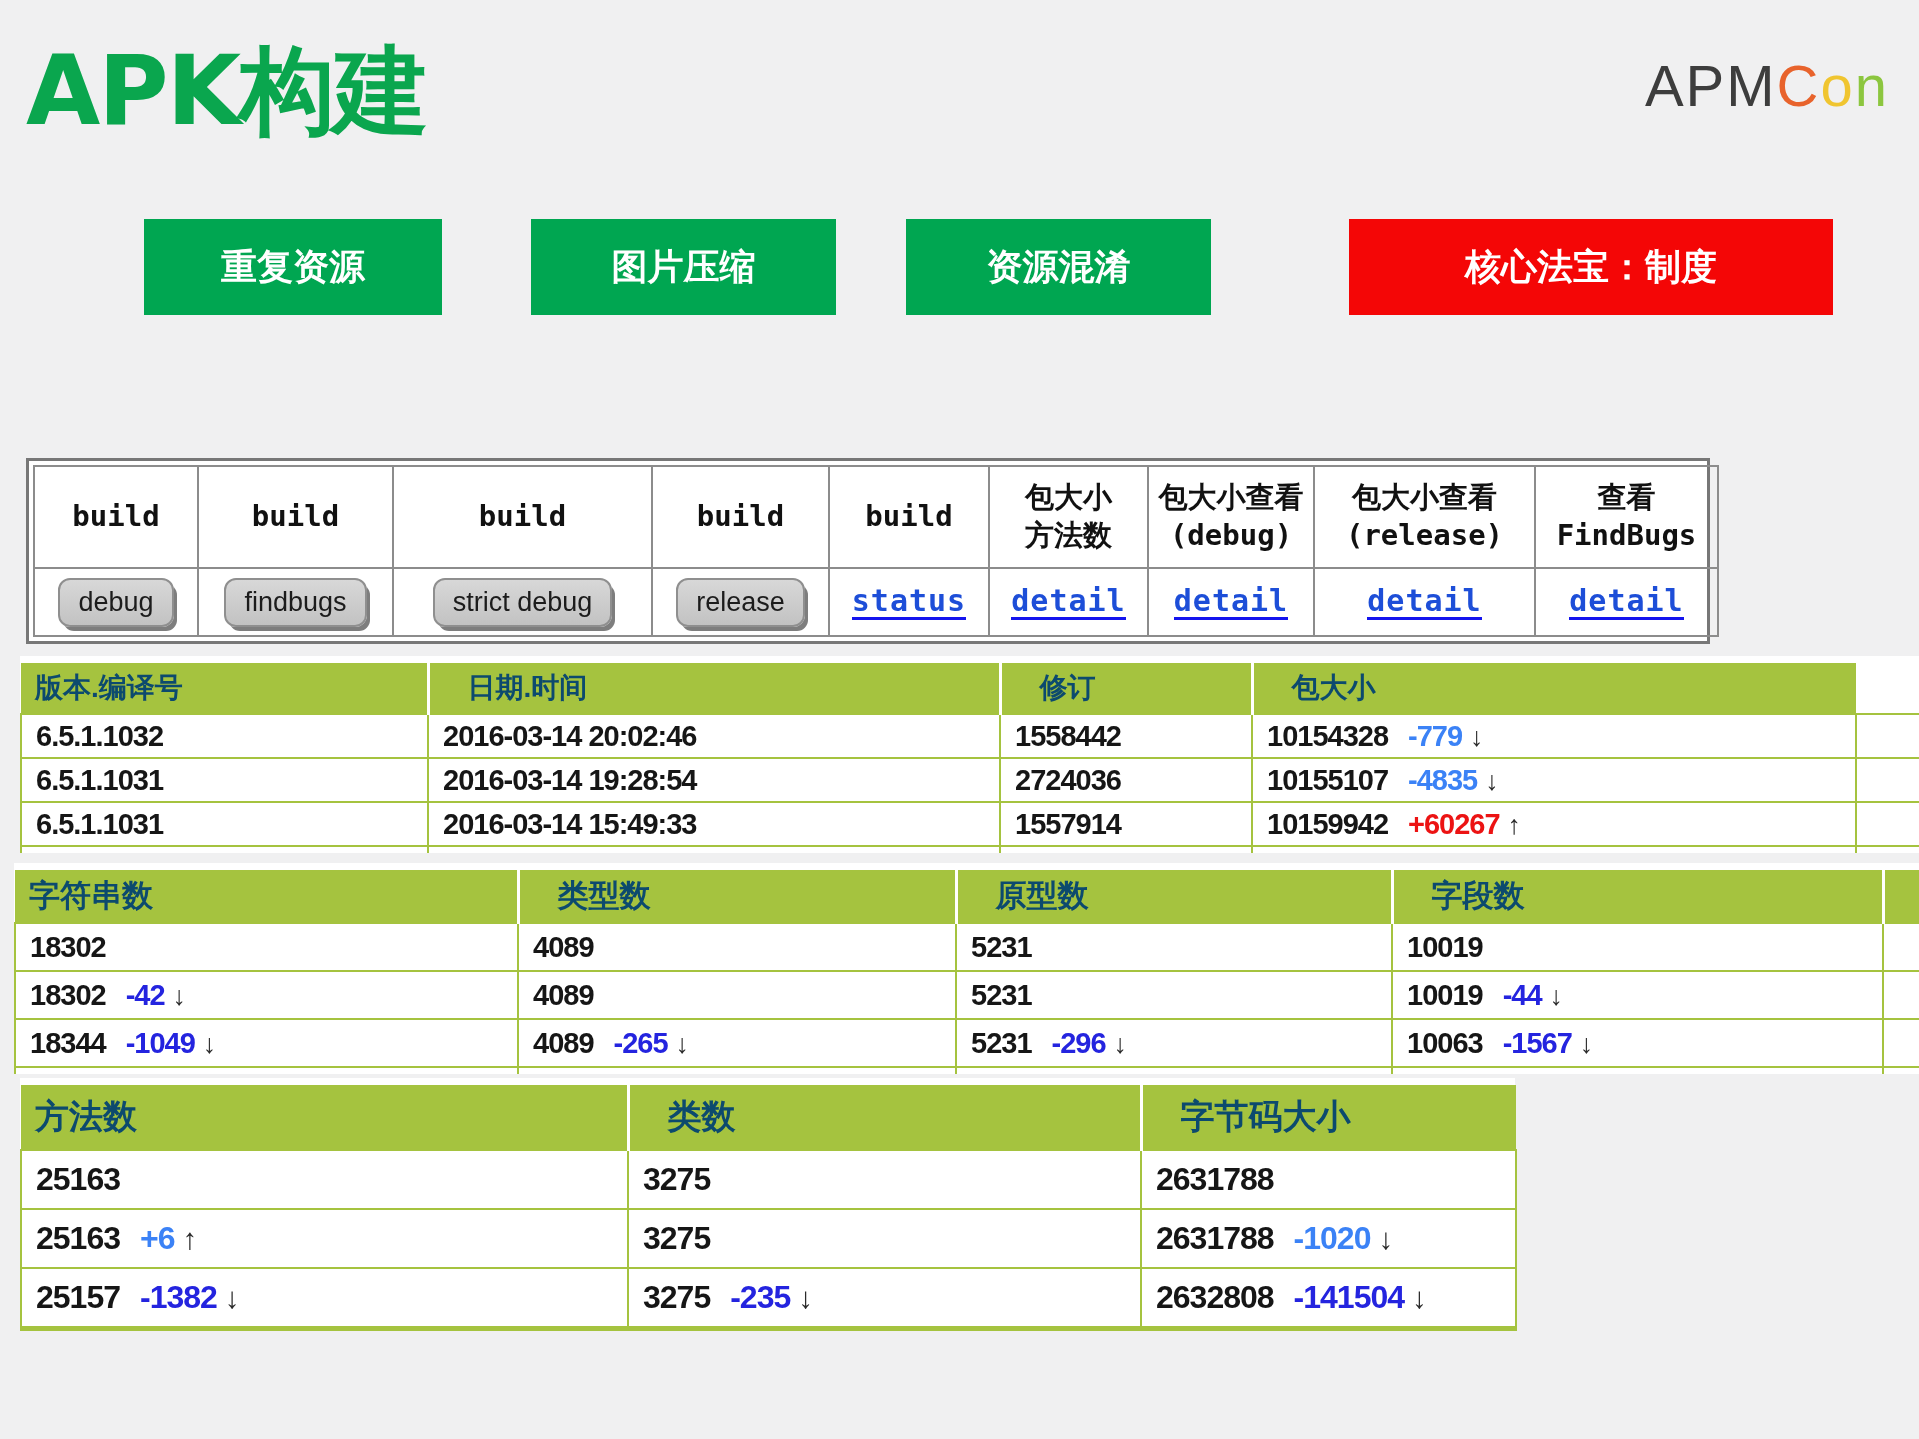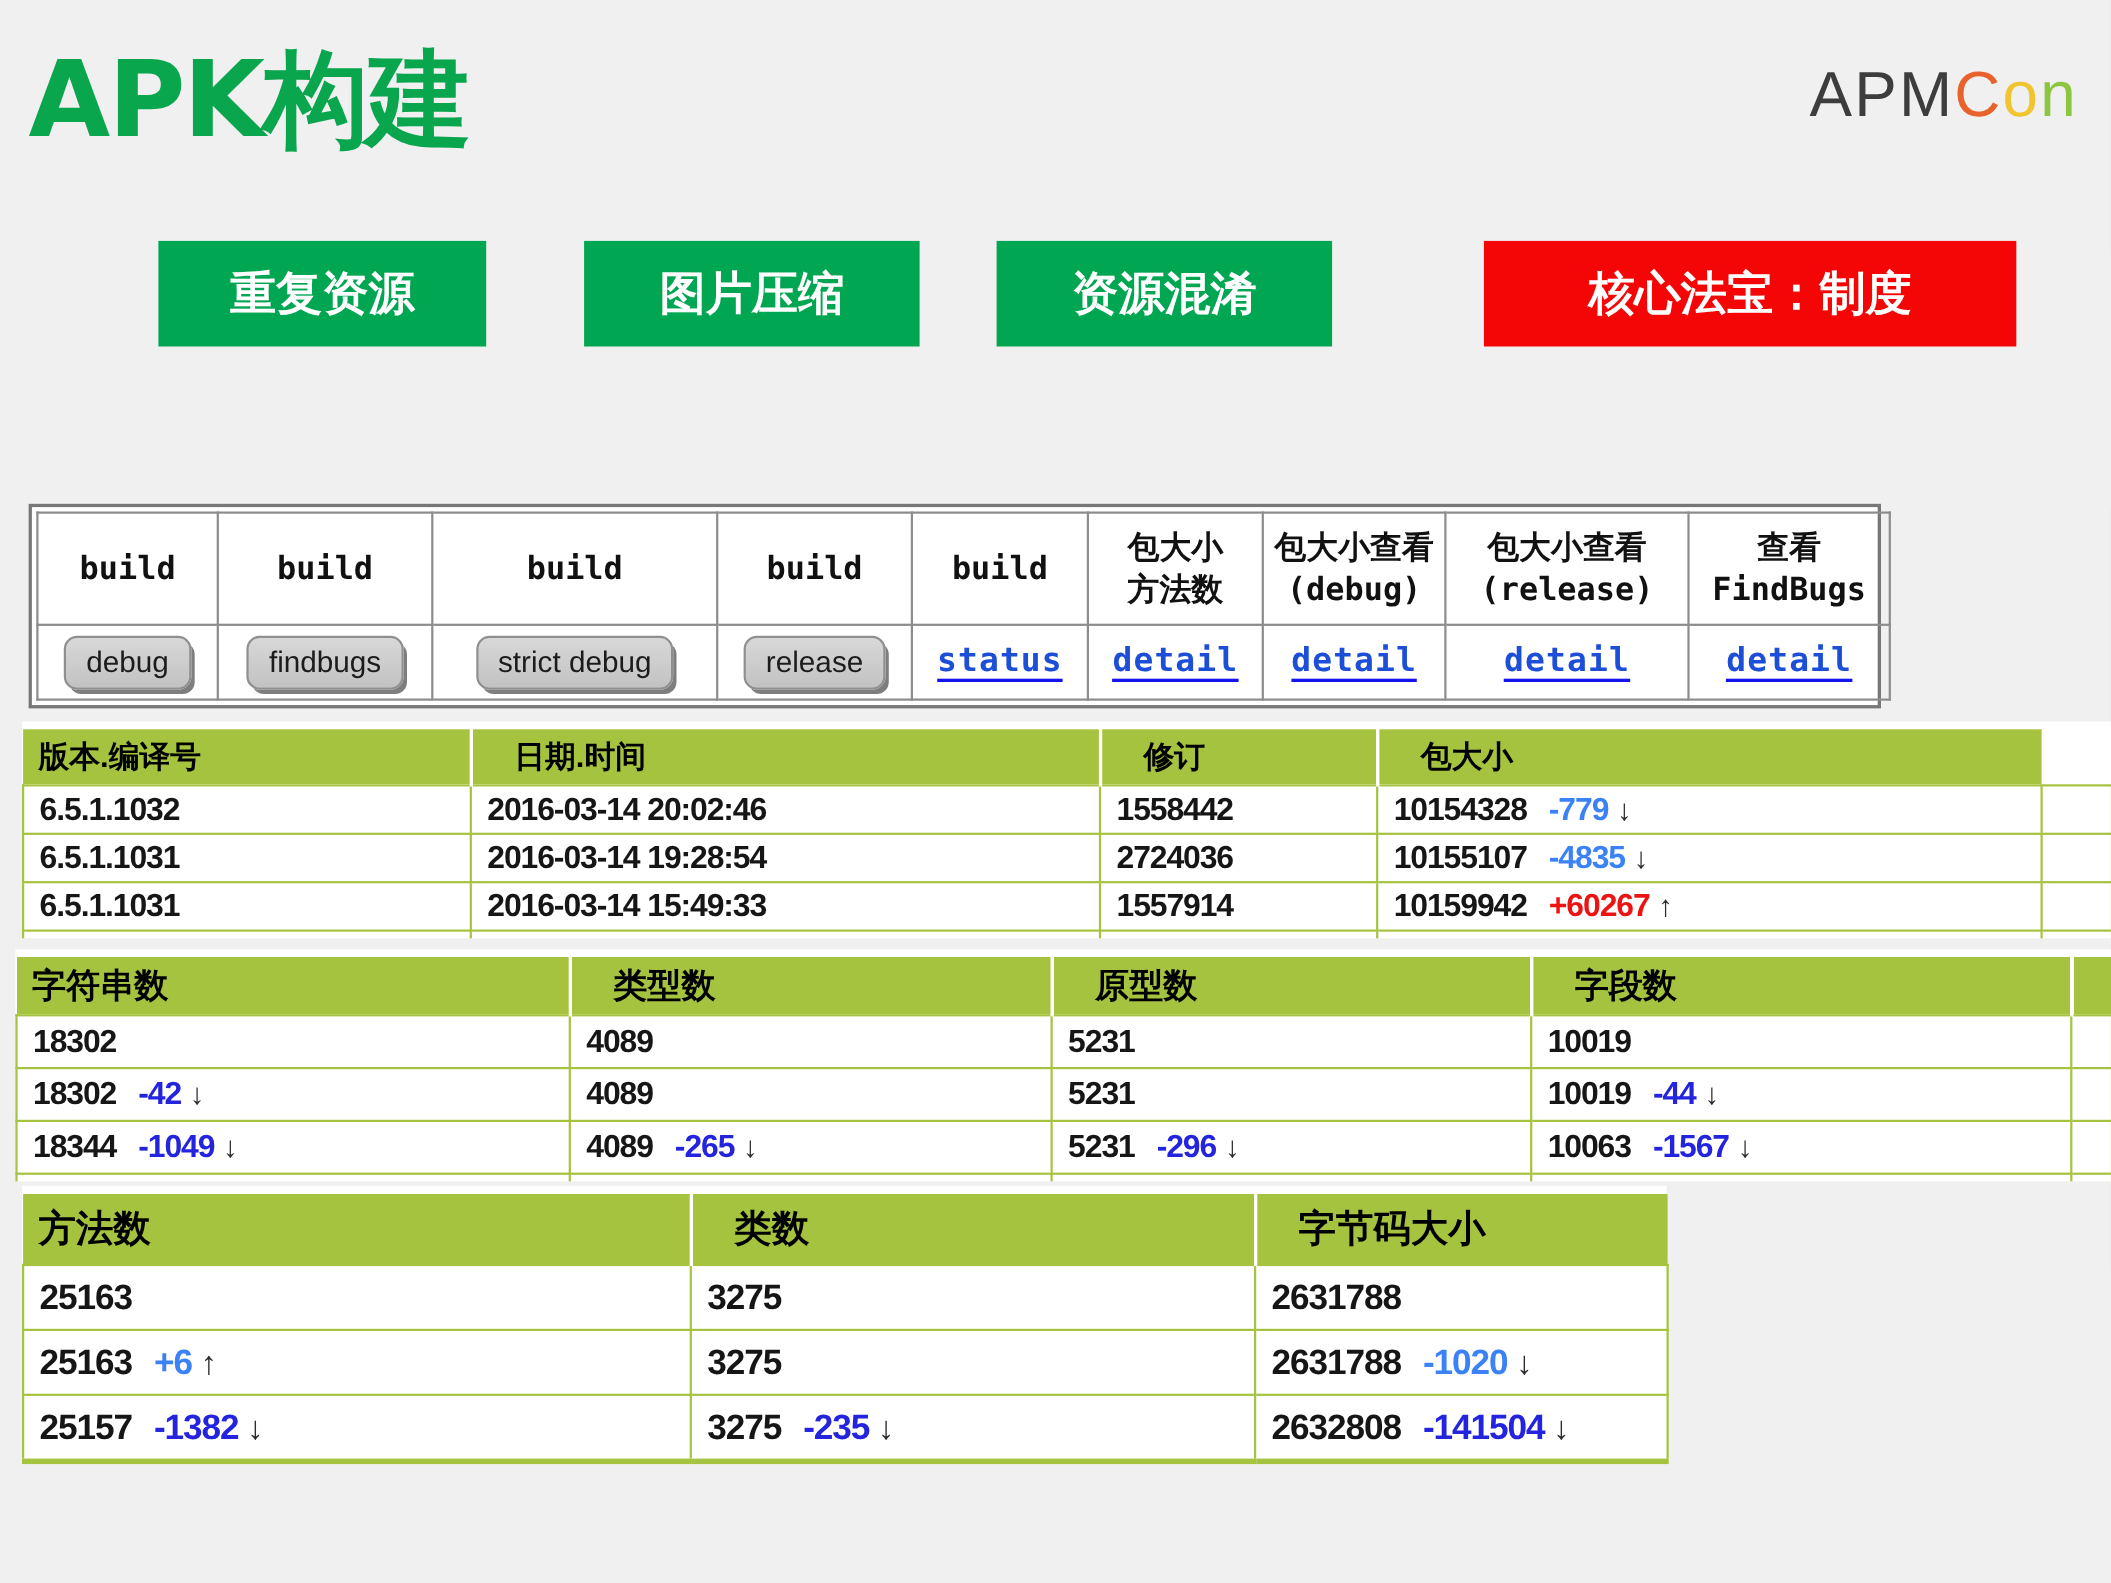--- a/index.html
+++ b/index.html
@@ -9,21 +9,21 @@
   
   .title{position:absolute;left:26px;top:28px;font-family:"DejaVu Sans",sans-serif;
          font-weight:bold;font-size:96px;color:#0AA64E;letter-spacing:-2px;}
   .logo{position:absolute;right:30px;top:52px;font-size:58px;color:#3d3d3d;
         font-family:"Liberation Sans",sans-serif;font-weight:500;letter-spacing:2px;}
   .logo span{font-weight:400;}
   .logo .c{color:#E8632C}.logo .o{color:#F0C530}.logo .n{color:#8CC63F}
 
   
   .badge{position:absolute;top:219px;height:96px;display:flex;align-items:center;justify-content:center;
-         background:#00A651;color:#fff;font-family:"Liberation Serif",serif;font-weight:bold;font-size:42px;}
+         background:#00A651;color:#fff;font-family:"Liberation Serif",serif;font-weight:bold;font-size:36px;}
   .badge.b1{left:144px;width:298px}
   .badge.b2{left:531px;width:305px}
   .badge.b3{left:906px;width:305px}
   .badge.b4{left:1349px;width:484px;background:#F40606;}
 
   
   .build-wrap{position:absolute;left:26px;top:458px;width:1670px;background:#fff;
               border:3px solid #777;padding:4px;}
   table.build{width:100%;border-collapse:collapse;table-layout:fixed;}
   table.build th{border:2px solid #8c8c8c;height:100px;vertical-align:middle;text-align:center;
@@ -36,21 +36,21 @@
   a.lnk{font-family:"DejaVu Sans Mono",monospace;font-weight:bold;font-size:30px;color:#1d4ed8;
         text-decoration:none;border-bottom:3px solid #1414EE;display:inline-block;line-height:1.1;
         letter-spacing:1px;cursor:pointer;}
 
   
   .gt-wrap{position:absolute;background:#fff;}
   .t1{left:20px;top:656px;width:1899px;padding-top:7px;}
   .t2{left:14px;top:863px;width:1905px;padding-top:7px;}
   .t3{left:20px;top:1078px;width:1495px;padding-top:7px;}
   table.gt{border-collapse:collapse;table-layout:fixed;width:100%;}
-  table.gt th{background:#A5C33F;color:#000000;text-align:left;padding:0 0 0 14px;font-weight:bold;
+  table.gt th{background:#A5C33F;color:#0c4a6e;text-align:left;padding:0 0 0 14px;font-weight:bold;
               white-space:nowrap;overflow:hidden;}
   table.gt th.plain{background:#fff;}
   table.gt th + th{border-left:3px solid #fff;padding-left:38px;}
   table.gt th.plain{border-left:none;}
   table.gt td{background:#fff;border:2px solid #A5C33F;padding:0 0 0 14px;font-weight:bold;
               color:#161616;letter-spacing:-1px;white-space:nowrap;overflow:hidden;}
   table.gt tr.sliver td{height:6px;border-bottom:none;padding:0;}
   .t1 th{height:50px;font-size:28px;}
   .t1 td{height:42px;font-size:29px;}
   .t2 th{height:52px;font-size:31px;margin-top:44px;}

